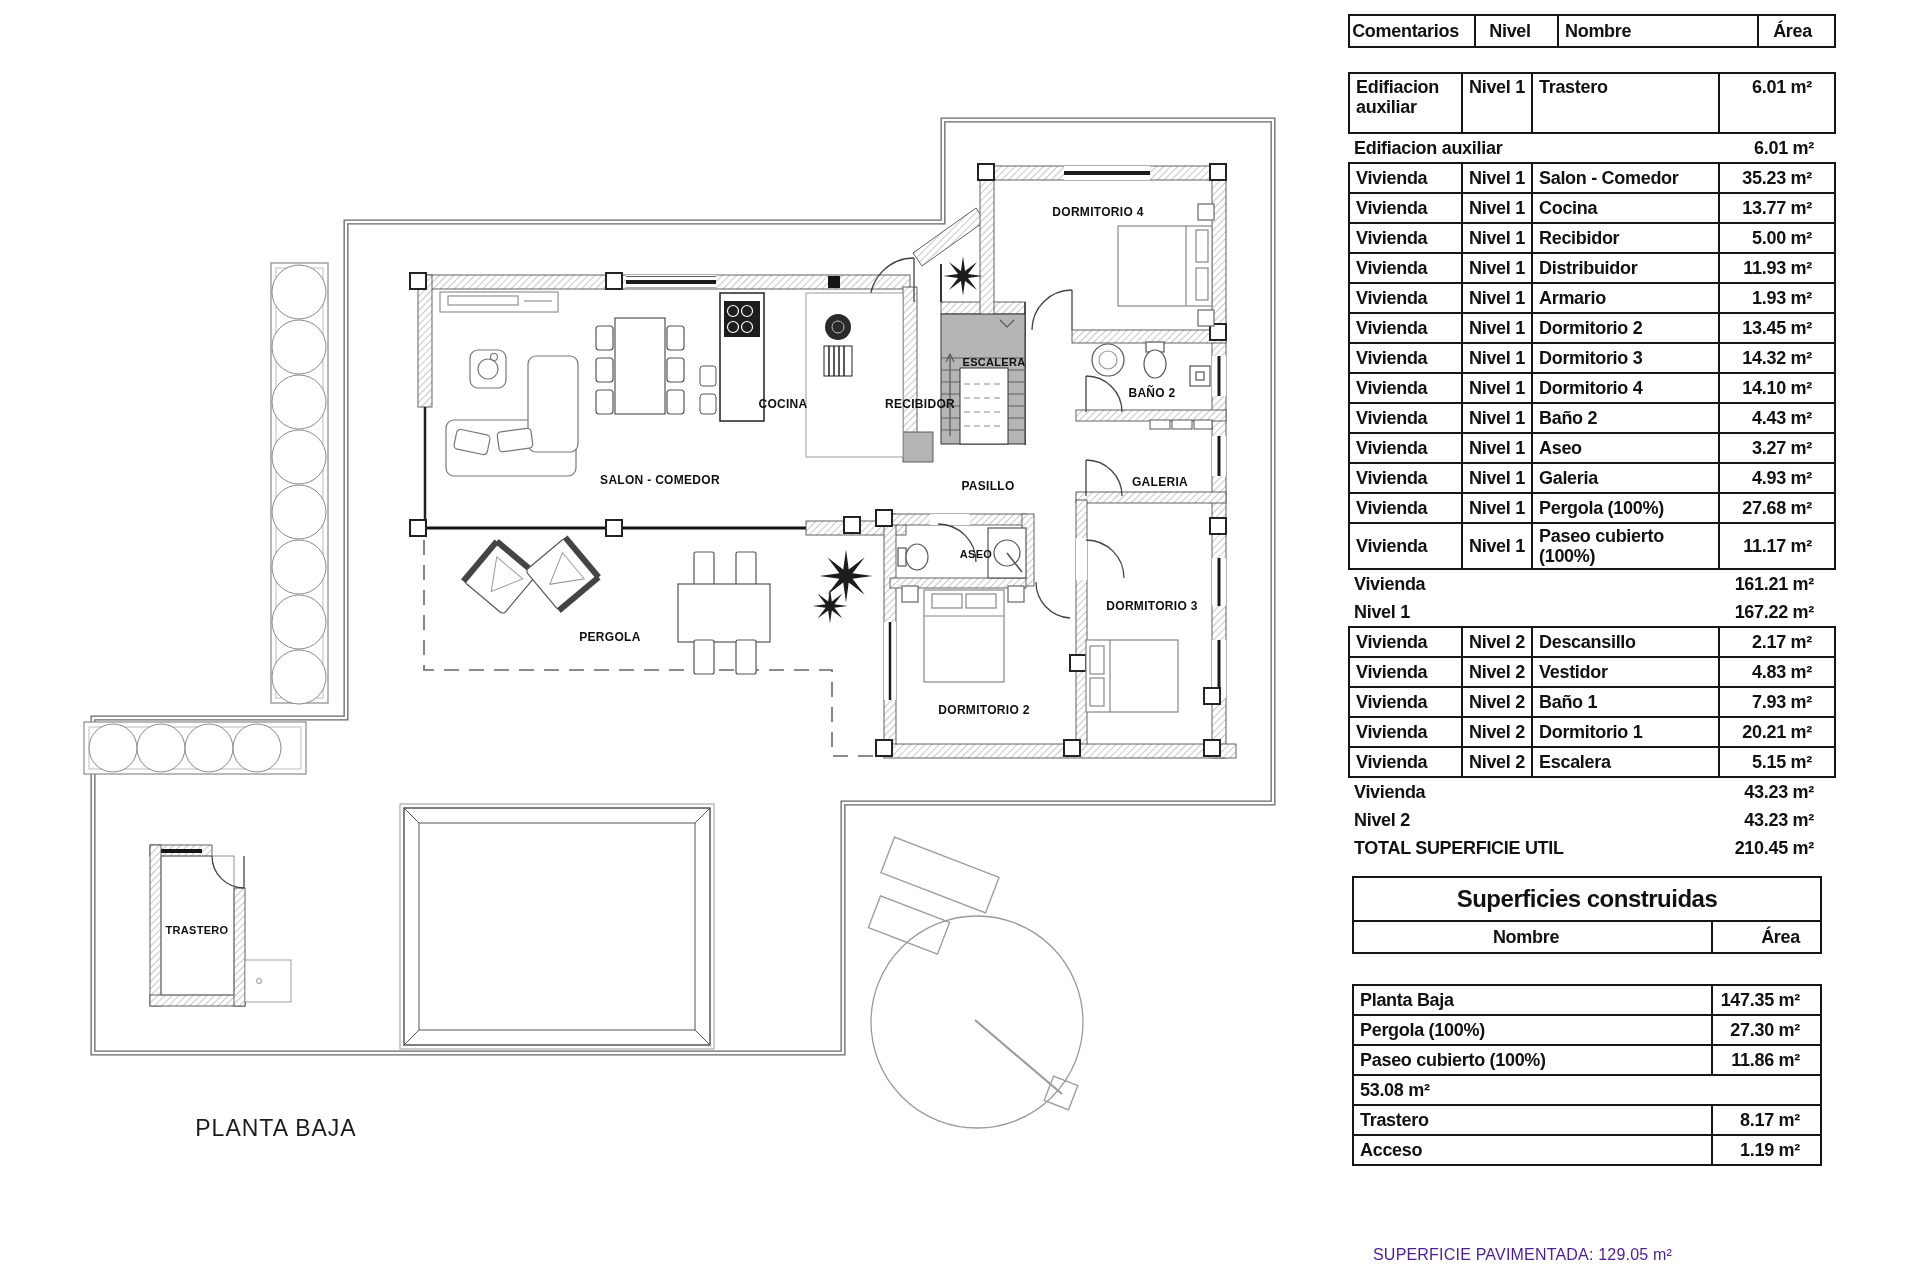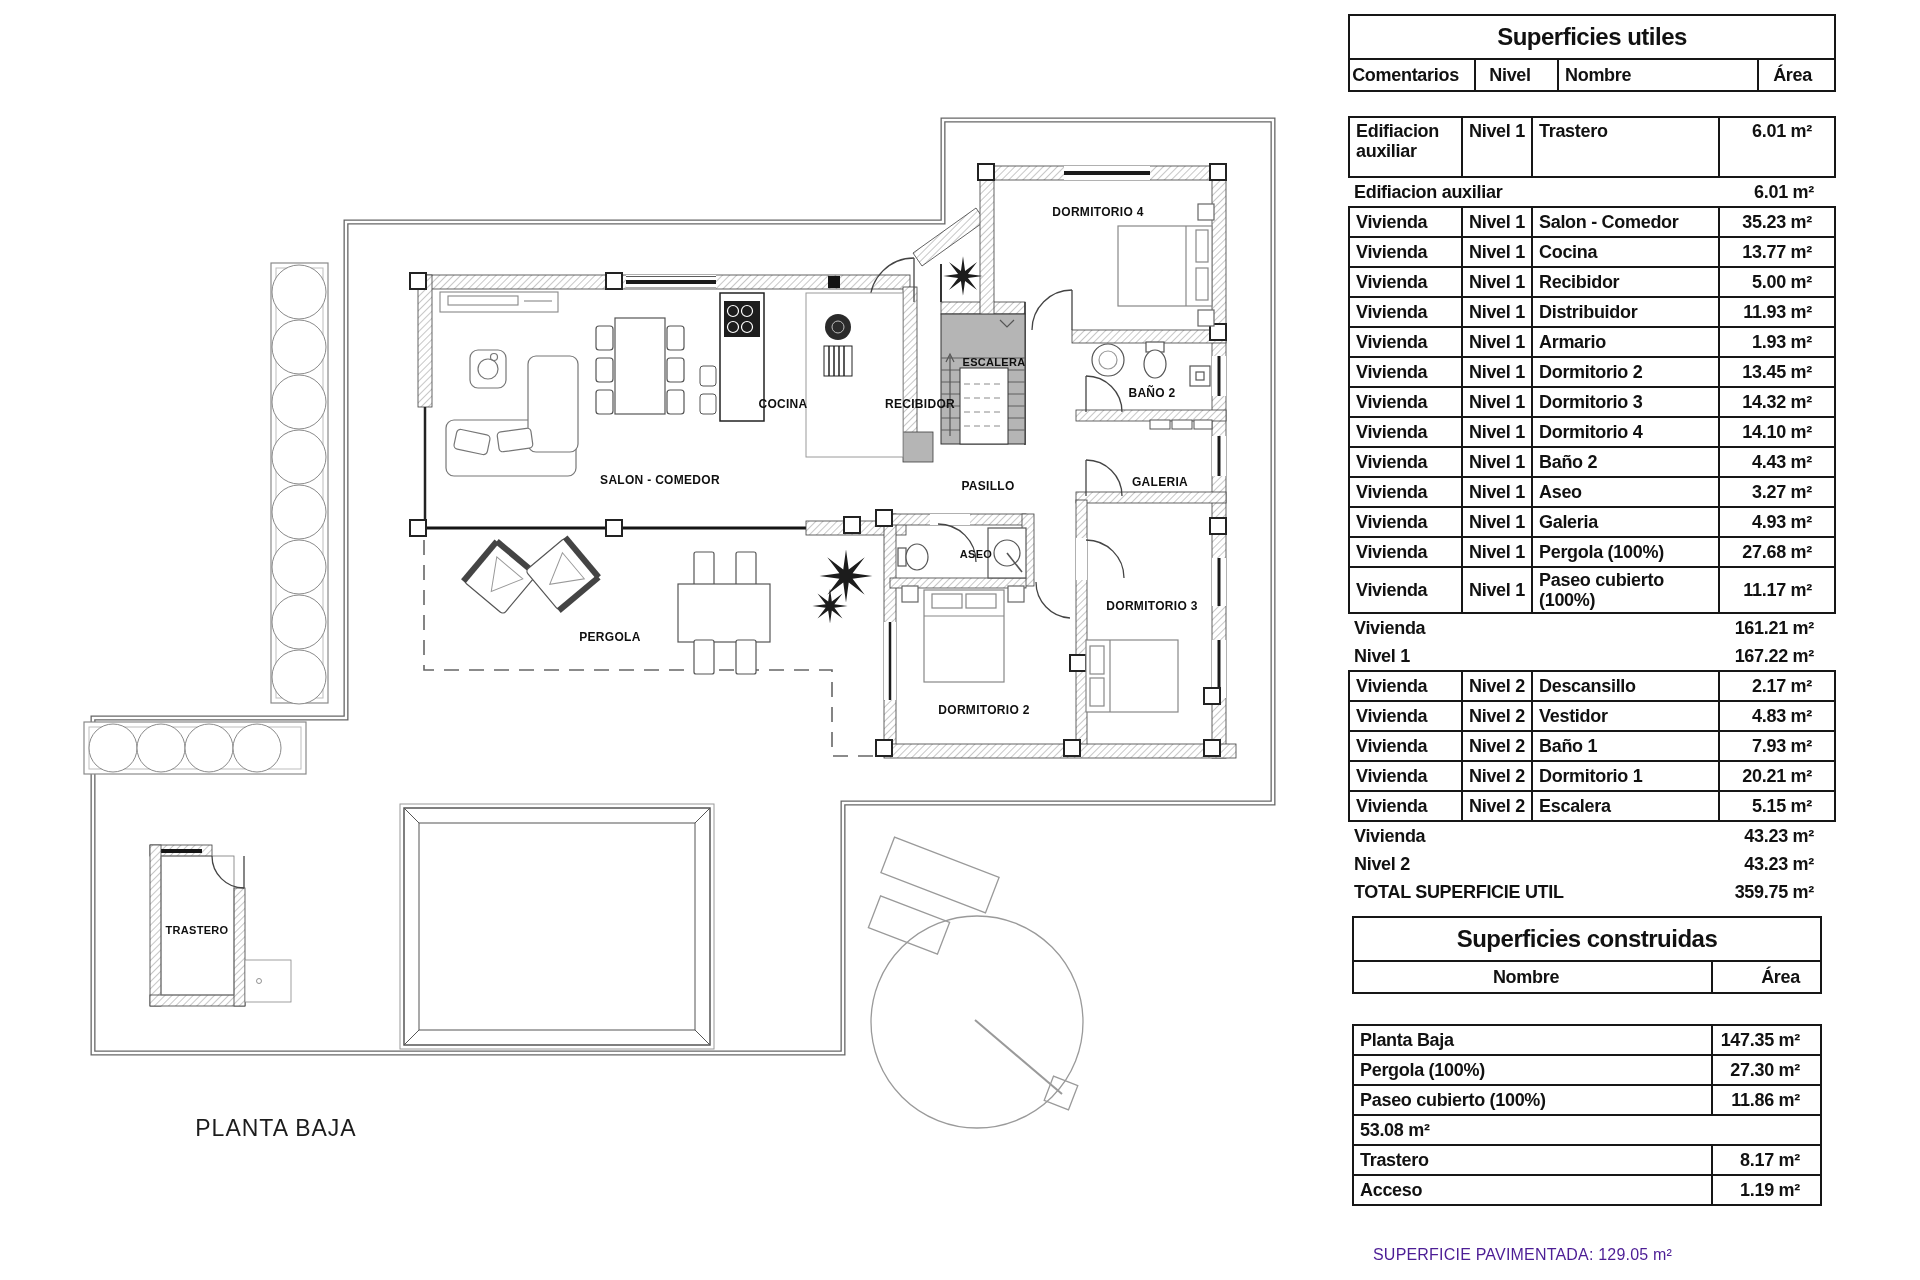--- a/index.html
+++ b/index.html
@@ -353,21 +353,20 @@
     <text x="1152" y="610">DORMITORIO 3</text>
     <text x="984" y="714">DORMITORIO 2</text>
     <text x="610" y="641">PERGOLA</text>
     <text x="197" y="934" font-size="11">TRASTERO</text>
   </g>
   <text x="276" y="1136" font-size="23" font-weight="400" letter-spacing="1" fill="#1c1c1c" text-anchor="middle">PLANTA BAJA</text>
 </svg>
 
 <div class="tbl utiles" style="left:1348px;top:14px;width:488px">
   <div class="thead box">
-    <div class="ttitle">Superficies utiles</div>
     <div class="trow theader">
       <div class="tcell">Comentarios</div>
       <div class="tcell">Nivel</div>
       <div class="tcell">Nombre</div>
       <div class="tcell">Área</div>
     </div>
   </div>
   <div data-table="tables.utiles">
       <div class="tgroup box">
         <div class="trow">
@@ -509,27 +508,27 @@
         <div class="trow summary">
           <div class="tcell slabel">Vivienda</div>
           <div class="tcell svalue">43.23 m²</div>
         </div>
         <div class="trow summary">
           <div class="tcell slabel">Nivel 2</div>
           <div class="tcell svalue">43.23 m²</div>
         </div>
         <div class="trow summary">
           <div class="tcell slabel">TOTAL SUPERFICIE UTIL</div>
-          <div class="tcell svalue">359.75 m²</div>
+          <div class="tcell svalue">210.45 m²</div>
         </div>
       </div>
     </div>
 </div>
 
-<div class="tbl construidas" style="left:1352px;top:916px;width:470px">
+<div class="tbl construidas" style="left:1352px;top:876px;width:470px">
   <div class="thead box">
     <div class="ttitle">Superficies construidas</div>
     <div class="trow theader">
       <div class="tcell">Nombre</div>
       <div class="tcell">Área</div>
     </div>
   </div>
   <div data-table="tables.construidas">
       <div class="tgroup box">
         <div class="trow">

